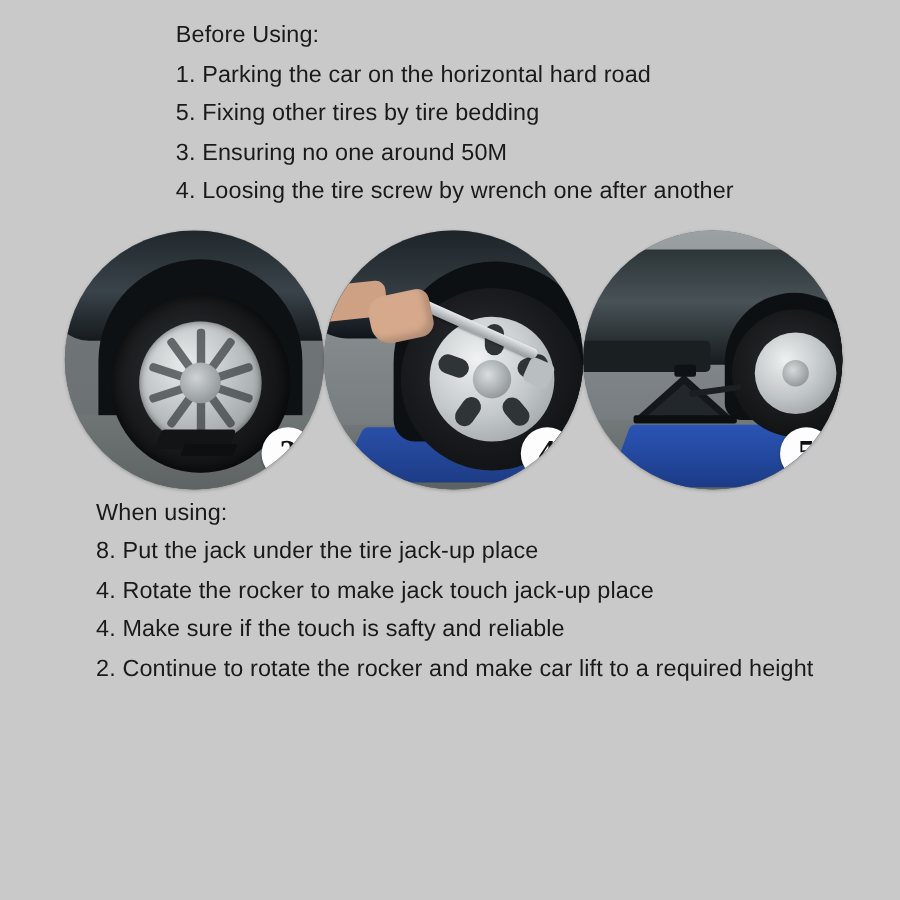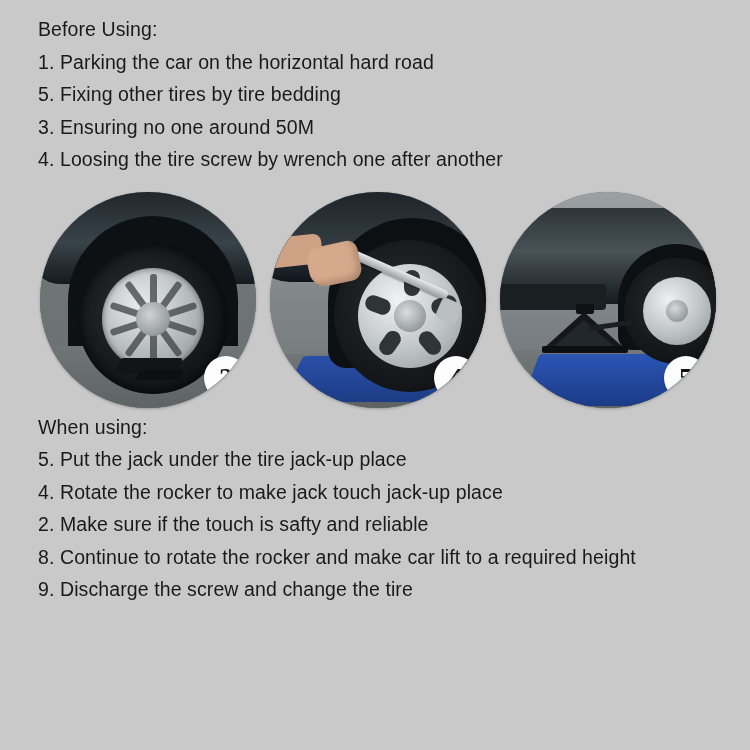--- a/index.html
+++ b/index.html
@@ -14,20 +14,21 @@
     color: #1a1a1a;
     overflow: hidden;
   }
   .page {
     width: 750px;
     height: 548px;
     box-sizing: border-box;
     padding: 14px 30px 10px 38px;
     display: flex;
     flex-direction: column;
+    align-items: center;
   }
   .section-title {
     font-size: 19.5px;
     line-height: 1.0;
     margin: 6px 0 2px 0;
     letter-spacing: 0.1px;
   }
   .step-line {
     font-size: 19.5px;
     line-height: 1.0;
@@ -309,20 +310,19 @@
           <rect x="48" y="28" width="44" height="5" rx="2" fill="#1b1f22" transform="rotate(-8 48 28)"></rect>
         </svg>
       </div>
       <div class="badge">5</div>
     </div>
 
   </div>
 
   <div class="steps-when">
     <div class="section-title">When using:</div>
-    <div class="step-line">5. Put the jack under the tire jack-up place</div>
+    <div class="step-line">8. Put the jack under the tire jack-up place</div>
     <div class="step-line">4. Rotate the rocker to make jack touch jack-up place</div>
-    <div class="step-line">2. Make sure if the touch is safty and reliable</div>
-    <div class="step-line">8. Continue to rotate the rocker and make car lift to a required height</div>
-    <div class="step-line">9. Discharge the screw and change the tire</div>
+    <div class="step-line">4. Make sure if the touch is safty and reliable</div>
+    <div class="step-line">2. Continue to rotate the rocker and make car lift to a required height</div>
   </div>
 
 </div>
 
 </body></html>

